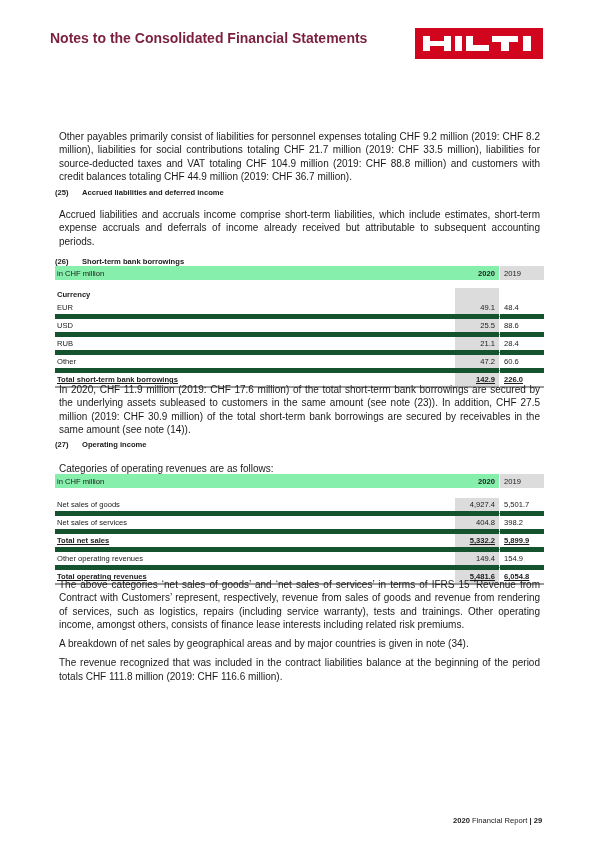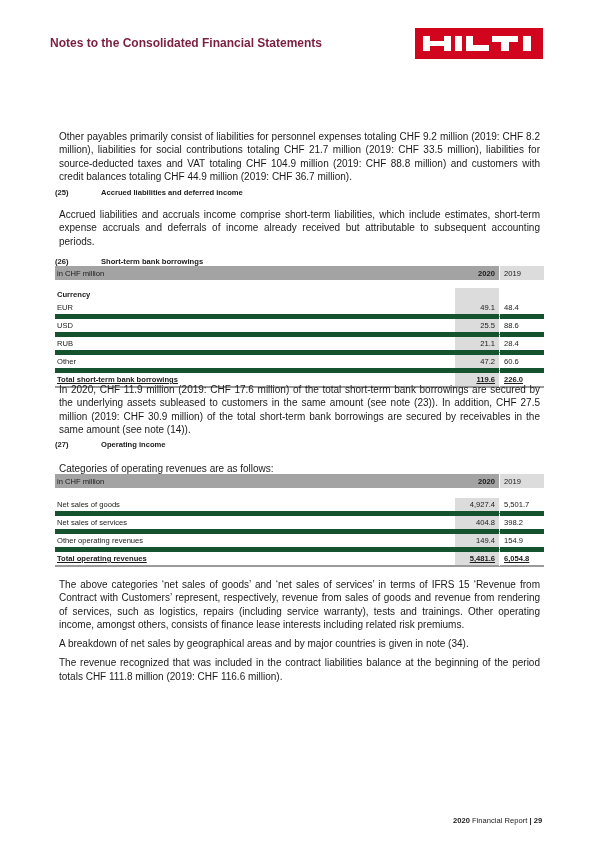--- a/index.html
+++ b/index.html
@@ -1,30 +1,30 @@
 <!DOCTYPE html>
 <html><head>
 <meta charset="utf-8">
 <style>
   html, body { margin: 0; padding: 0; background: #ffffff; }
   body { width: 600px; height: 848px; position: relative; overflow: hidden;
          font-family: "Liberation Sans", sans-serif; color: #1a1a1a; }
-  .header-title { position: absolute; left: 50px; top: 36px; font-size: 12px; font-weight: bold; color: #7a1f3d; }
+  .header-title { position: absolute; left: 50px; top: 30px; font-size: 14px; font-weight: bold; color: #7a1f3d; }
   .logo { position: absolute; left: 415px; top: 28px; width: 128px; height: 31px; background: #d2051e; }
   .logo svg { display: block; }
   .content { position: absolute; left: 55px; width: 489px; }
   p { margin: 4px; font-size: 10px; line-height: 13.3px; text-align: justify; }
   .heading { position: absolute; left: 55px; font-size: 7.6px; font-weight: bold; }
-  .heading .num { display: inline-block; width: 46px; }
+  .heading .num { display: inline-block; width: 27px; }
   table { border-collapse: collapse; position: absolute; left: 55px; width: 489px; font-size: 7.6px; }
   td { padding: 0 4px; height: 13px; }
   td.lbl { padding-left: 2px; }
   td.c20 { width: 36px; text-align: right; background: #dcdcdc; }
   td.c19 { width: 36px; text-align: left; }
-  .hdr td { background: #a3a3a3; height: 14px; }
+  .hdr td { background: #86efac; height: 14px; }
   .hdr td.gap { background: #fff; width: 1px; padding: 0; }
   .hdr td.c19 { background: #dcdcdc; }
   td.gap { width: 1px; padding: 0; }
   tr.row td { border-bottom: 5px solid #14532d; }
   tr.row td.gap { border-bottom: 1px solid #9a9a9a; }
   tr.bold td { font-weight: bold; text-decoration: underline; }
   tr.total td { border-bottom: 2px solid #9a9a9a; }
   tr.spacer td { height: 8px; border: none; }
   tr.spacer td.c20 { background: transparent; }
   tr.spacer td.c20.shade { background: #dcdcdc; }
@@ -112,21 +112,21 @@
     <td class="c19">28.4</td>
   </tr>
   <tr class="row">
     <td class="lbl">Other</td>
     <td class="c20">47.2</td>
     <td class="gap"></td>
     <td class="c19">60.6</td>
   </tr>
   <tr class="row bold total">
     <td class="lbl">Total short-term bank borrowings</td>
-    <td class="c20">119.6</td>
+    <td class="c20">142.9</td>
     <td class="gap"></td>
     <td class="c19">226.0</td>
   </tr>
 </tbody>
   </table>
 
 <div class="content" style="top:379px;">
   <p>In 2020, CHF 11.9 million (2019: CHF 17.6 million) of the total short-term bank borrowings are secured by the underlying assets subleased to customers in the same amount (see note (23)). In addition, CHF 27.5 million (2019: CHF 30.9 million) of the total short-term bank borrowings are secured by receivables in the same amount (see note (14)).</p>
 </div>
 
@@ -156,20 +156,26 @@
     <td class="c20">4,927.4</td>
     <td class="gap"></td>
     <td class="c19">5,501.7</td>
   </tr>
   <tr class="row">
     <td class="lbl">Net sales of services</td>
     <td class="c20">404.8</td>
     <td class="gap"></td>
     <td class="c19">398.2</td>
   </tr>
+  <tr class="row bold">
+    <td class="lbl">Total net sales</td>
+    <td class="c20">5,332.2</td>
+    <td class="gap"></td>
+    <td class="c19">5,899.9</td>
+  </tr>
   <tr class="row">
     <td class="lbl">Other operating revenues</td>
     <td class="c20">149.4</td>
     <td class="gap"></td>
     <td class="c19">154.9</td>
   </tr>
   <tr class="row bold total">
     <td class="lbl">Total operating revenues</td>
     <td class="c20">5,481.6</td>
     <td class="gap"></td>

